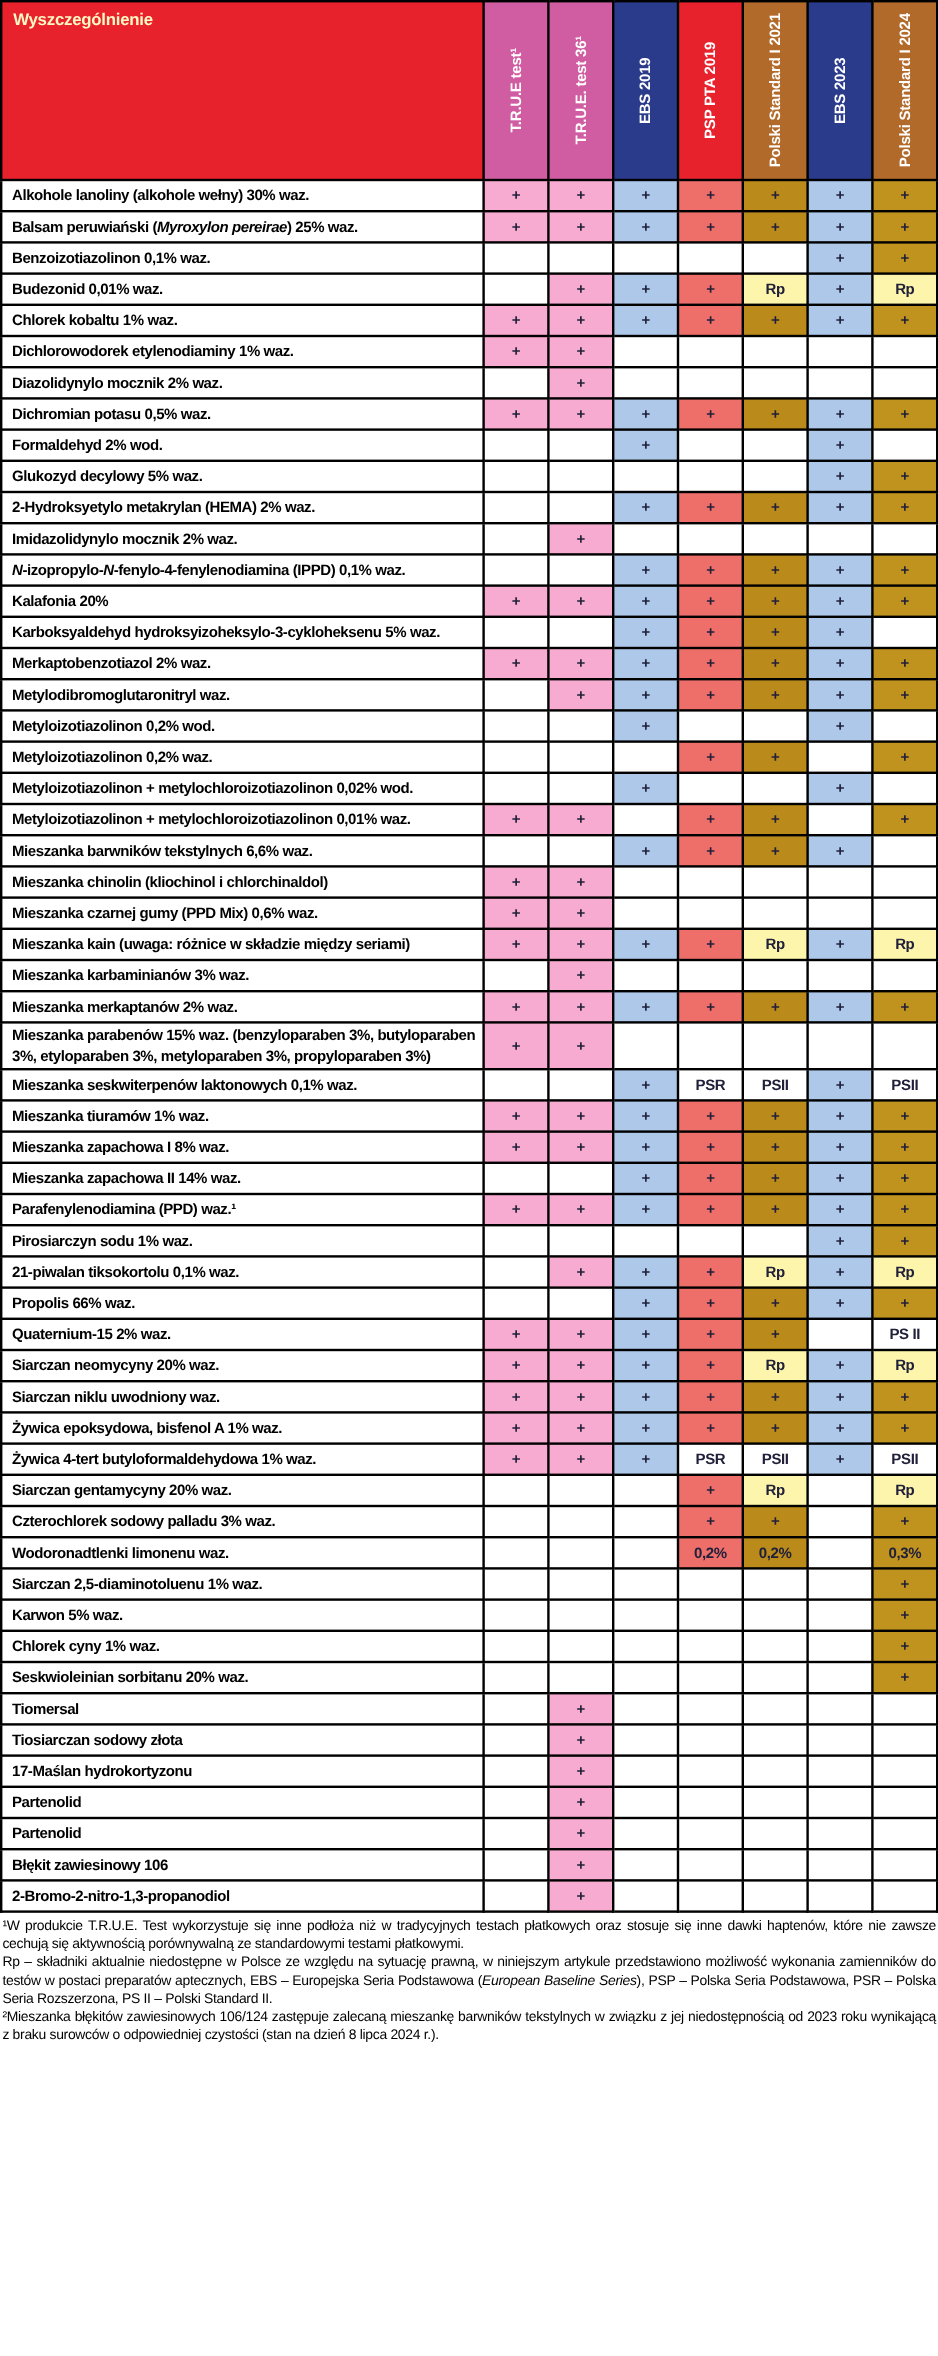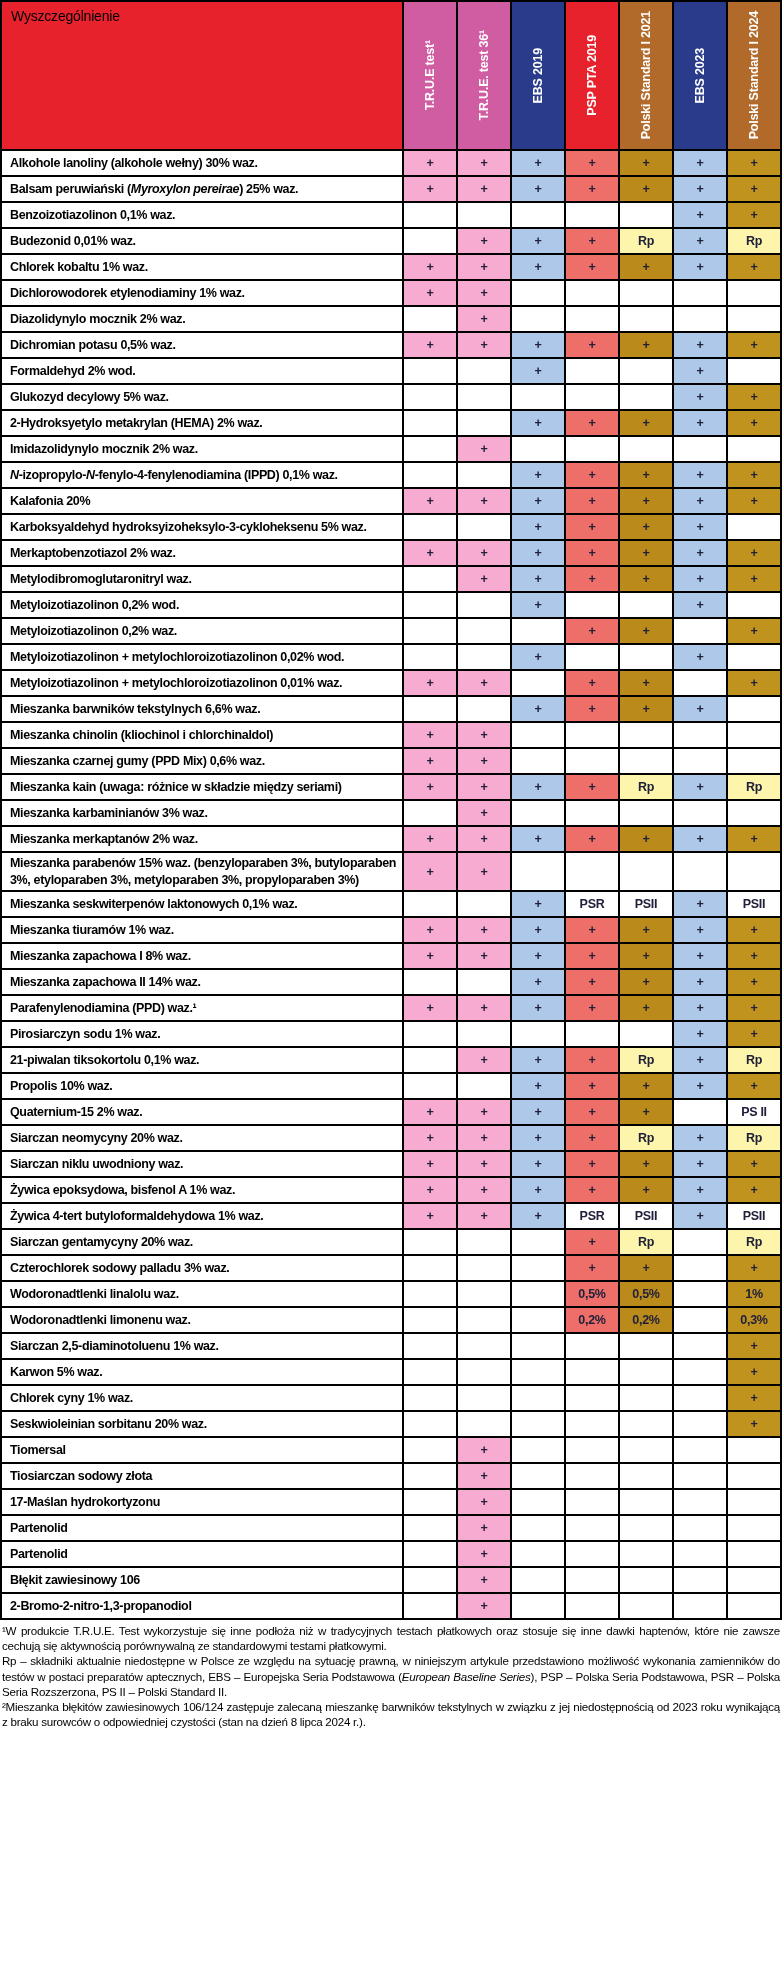--- a/index.html
+++ b/index.html
@@ -15,26 +15,26 @@
     border-collapse: collapse;
     table-layout: fixed;
     width: 782px;
     border: 2px solid #000;
   }
   th, td { border: 2px solid #000; }
 
   thead tr { height: 149px; }
   th.corner {
     background: #e8222d;
-    color: #000000;
+    color: #fef9c3;
     text-align: left;
     vertical-align: top;
     padding: 6px 9px;
     font-size: 14px;
-    font-weight: normal;
+    font-weight: bold;
     letter-spacing: -0.2px;
   }
   th.colhead { padding: 2px 0; vertical-align: middle; text-align: center; }
   .vert {
     writing-mode: vertical-rl;
     transform: rotate(180deg);
     margin: 0 auto;
     color: #fff;
     font-weight: bold;
     font-size: 12.5px;
@@ -461,21 +461,21 @@
           <td class="label">21-piwalan tiksokortolu 0,1% waz.</td>
           <td class="val" style="background: rgb(255, 255, 255); color: rgb(32, 32, 58);"></td>
           <td class="val" style="background: rgb(247, 171, 208); color: rgb(32, 32, 58);">+</td>
           <td class="val" style="background: rgb(173, 200, 233); color: rgb(32, 32, 58);">+</td>
           <td class="val" style="background: rgb(238, 111, 105); color: rgb(32, 32, 58);">+</td>
           <td class="val" style="background: rgb(252, 245, 171); color: rgb(32, 32, 58);">Rp</td>
           <td class="val" style="background: rgb(173, 200, 233); color: rgb(32, 32, 58);">+</td>
           <td class="val" style="background: rgb(252, 245, 171); color: rgb(32, 32, 58);">Rp</td>
         </tr>
         <tr>
-          <td class="label">Propolis 10% waz.</td>
+          <td class="label">Propolis 66% waz.</td>
           <td class="val" style="background: rgb(255, 255, 255); color: rgb(32, 32, 58);"></td>
           <td class="val" style="background: rgb(255, 255, 255); color: rgb(32, 32, 58);"></td>
           <td class="val" style="background: rgb(173, 200, 233); color: rgb(32, 32, 58);">+</td>
           <td class="val" style="background: rgb(238, 111, 105); color: rgb(32, 32, 58);">+</td>
           <td class="val" style="background: rgb(186, 138, 27); color: rgb(32, 32, 58);">+</td>
           <td class="val" style="background: rgb(173, 200, 233); color: rgb(32, 32, 58);">+</td>
           <td class="val" style="background: rgb(192, 147, 31); color: rgb(32, 32, 58);">+</td>
         </tr>
         <tr>
           <td class="label">Quaternium-15 2% waz.</td>
@@ -539,30 +539,20 @@
         </tr>
         <tr>
           <td class="label">Czterochlorek sodowy palladu 3% waz.</td>
           <td class="val" style="background: rgb(255, 255, 255); color: rgb(32, 32, 58);"></td>
           <td class="val" style="background: rgb(255, 255, 255); color: rgb(32, 32, 58);"></td>
           <td class="val" style="background: rgb(255, 255, 255); color: rgb(32, 32, 58);"></td>
           <td class="val" style="background: rgb(238, 111, 105); color: rgb(32, 32, 58);">+</td>
           <td class="val" style="background: rgb(186, 138, 27); color: rgb(32, 32, 58);">+</td>
           <td class="val" style="background: rgb(255, 255, 255); color: rgb(32, 32, 58);"></td>
           <td class="val" style="background: rgb(192, 147, 31); color: rgb(32, 32, 58);">+</td>
-        </tr>
-        <tr>
-          <td class="label">Wodoronadtlenki linalolu waz.</td>
-          <td class="val" style="background: rgb(255, 255, 255); color: rgb(32, 32, 58);"></td>
-          <td class="val" style="background: rgb(255, 255, 255); color: rgb(32, 32, 58);"></td>
-          <td class="val" style="background: rgb(255, 255, 255); color: rgb(32, 32, 58);"></td>
-          <td class="val" style="background: rgb(238, 111, 105); color: rgb(32, 32, 58);">0,5%</td>
-          <td class="val" style="background: rgb(186, 138, 27); color: rgb(32, 32, 58);">0,5%</td>
-          <td class="val" style="background: rgb(255, 255, 255); color: rgb(32, 32, 58);"></td>
-          <td class="val" style="background: rgb(192, 147, 31); color: rgb(32, 32, 58);">1%</td>
         </tr>
         <tr>
           <td class="label">Wodoronadtlenki limonenu waz.</td>
           <td class="val" style="background: rgb(255, 255, 255); color: rgb(32, 32, 58);"></td>
           <td class="val" style="background: rgb(255, 255, 255); color: rgb(32, 32, 58);"></td>
           <td class="val" style="background: rgb(255, 255, 255); color: rgb(32, 32, 58);"></td>
           <td class="val" style="background: rgb(238, 111, 105); color: rgb(32, 32, 58);">0,2%</td>
           <td class="val" style="background: rgb(186, 138, 27); color: rgb(32, 32, 58);">0,2%</td>
           <td class="val" style="background: rgb(255, 255, 255); color: rgb(32, 32, 58);"></td>
           <td class="val" style="background: rgb(192, 147, 31); color: rgb(32, 32, 58);">0,3%</td>

